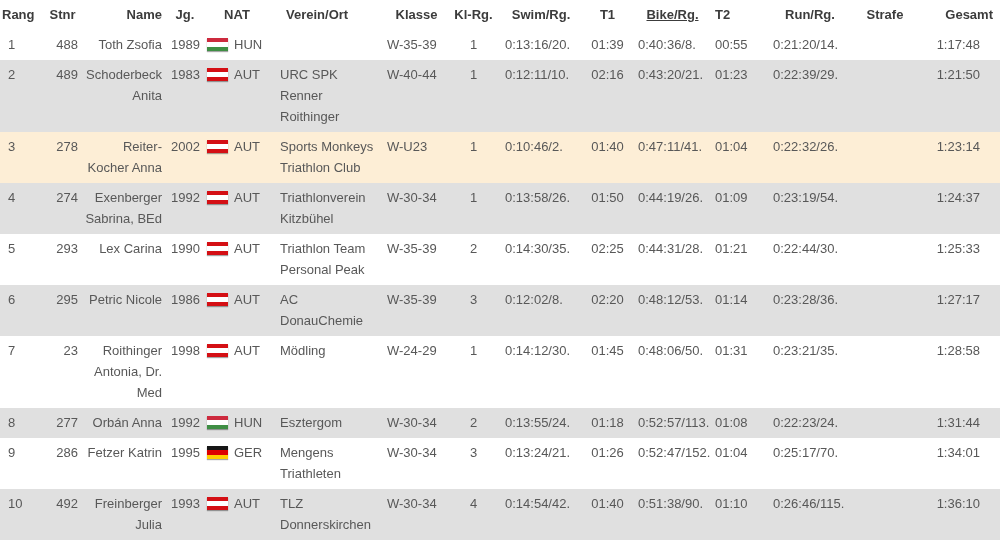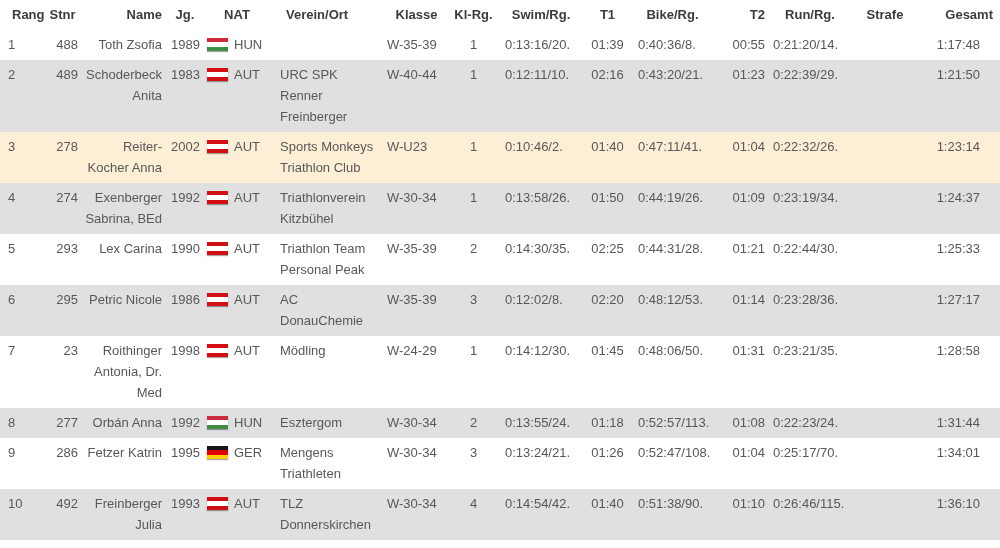--- a/index.html
+++ b/index.html
@@ -30,34 +30,34 @@
   .col-stnr{text-align:right;padding-right:2px;}
   .col-name{text-align:right;padding-left:3px;padding-right:6px;}
   .col-jg{text-align:right;padding-right:2px;margin-top:20px;}
   .col-nat{text-align:left;padding-left:5px;white-space:nowrap;margin-top:40px;}
   .col-verein{text-align:left;padding-left:8px;padding-right:2px;}
   .col-klasse{text-align:left;padding-left:4px;}
   .col-klrg{text-align:center;}
   .col-swim{text-align:left;padding-left:8px;margin-left:28px;}
   .col-t1{text-align:center;}
   .col-bike{text-align:left;padding-left:8px;}
-  .col-t2{text-align:right;}
+  .col-t2{text-align:left;}
   .col-run{text-align:left;padding-left:8px;margin-top:20px;}
   .col-strafe{text-align:center;}
   .col-gesamt{text-align:right;padding-right:20px;}
   
-  th.col-rang{padding-left:12px;}
+  th.col-rang{padding-left:2px;}
   th.col-stnr{text-align:center;padding-right:0;}
   th.col-name{padding-left:12px;}
   th.col-jg{text-align:center;padding-right:0;}
   th.col-nat{text-align:center;padding-left:0;}
   th.col-verein{padding-left:14px;}
   th.col-klasse{text-align:center;padding-left:0;}
   th.col-swim{text-align:center;padding-left:0;}
-  th.col-bike{text-align:center;padding-left:0;}
+  th.col-bike{text-align:center;padding-left:0;text-decoration:underline;}
   th.col-run{text-align:center;padding-left:0;}
   th.col-gesamt{padding-right:7px;}
   
   tr.striped{background:var(--stripe);}
   tr.highlight{background:var(--highlight);}
   tr.danger td, tr.danger .natcode{color:var(--danger);}
   
   .flag{
     display:inline-block;width:21px;height:13px;margin-right:6px;
     vertical-align:-2px;box-shadow:0 1px 1px rgba(0,0,0,0.35);
@@ -124,21 +124,21 @@
         <td class="col-run">0:21:20/14.</td>
         <td class="col-strafe"></td>
         <td class="col-gesamt">1:17:48</td>
       </tr>
       <tr class="striped">
         <td class="col-rang">2</td>
         <td class="col-stnr">489</td>
         <td class="col-name">Schoderbeck Anita</td>
         <td class="col-jg">1983</td>
         <td class="col-nat"><span class="flag aut"></span><span class="natcode">AUT</span></td>
-        <td class="col-verein">URC SPK Renner Freinberger</td>
+        <td class="col-verein">URC SPK Renner Roithinger</td>
         <td class="col-klasse">W-40-44</td>
         <td class="col-klrg">1</td>
         <td class="col-swim">0:12:11/10.</td>
         <td class="col-t1">02:16</td>
         <td class="col-bike">0:43:20/21.</td>
         <td class="col-t2">01:23</td>
         <td class="col-run">0:22:39/29.</td>
         <td class="col-strafe"></td>
         <td class="col-gesamt">1:21:50</td>
       </tr>
@@ -165,21 +165,21 @@
         <td class="col-name">Exenberger Sabrina, BEd</td>
         <td class="col-jg">1992</td>
         <td class="col-nat"><span class="flag aut"></span><span class="natcode">AUT</span></td>
         <td class="col-verein">Triathlonverein Kitzbühel</td>
         <td class="col-klasse">W-30-34</td>
         <td class="col-klrg">1</td>
         <td class="col-swim">0:13:58/26.</td>
         <td class="col-t1">01:50</td>
         <td class="col-bike">0:44:19/26.</td>
         <td class="col-t2">01:09</td>
-        <td class="col-run">0:23:19/34.</td>
+        <td class="col-run">0:23:19/54.</td>
         <td class="col-strafe"></td>
         <td class="col-gesamt">1:24:37</td>
       </tr>
       <tr class="default">
         <td class="col-rang">5</td>
         <td class="col-stnr">293</td>
         <td class="col-name">Lex Carina</td>
         <td class="col-jg">1990</td>
         <td class="col-nat"><span class="flag aut"></span><span class="natcode">AUT</span></td>
         <td class="col-verein">Triathlon Team Personal Peak</td>
@@ -248,21 +248,21 @@
         <td class="col-rang">9</td>
         <td class="col-stnr">286</td>
         <td class="col-name">Fetzer Katrin</td>
         <td class="col-jg">1995</td>
         <td class="col-nat"><span class="flag ger"></span><span class="natcode">GER</span></td>
         <td class="col-verein">Mengens Triathleten</td>
         <td class="col-klasse">W-30-34</td>
         <td class="col-klrg">3</td>
         <td class="col-swim">0:13:24/21.</td>
         <td class="col-t1">01:26</td>
-        <td class="col-bike">0:52:47/108.</td>
+        <td class="col-bike">0:52:47/152.</td>
         <td class="col-t2">01:04</td>
         <td class="col-run">0:25:17/70.</td>
         <td class="col-strafe"></td>
         <td class="col-gesamt">1:34:01</td>
       </tr>
       <tr class="striped">
         <td class="col-rang">10</td>
         <td class="col-stnr">492</td>
         <td class="col-name">Freinberger Julia</td>
         <td class="col-jg">1993</td>

